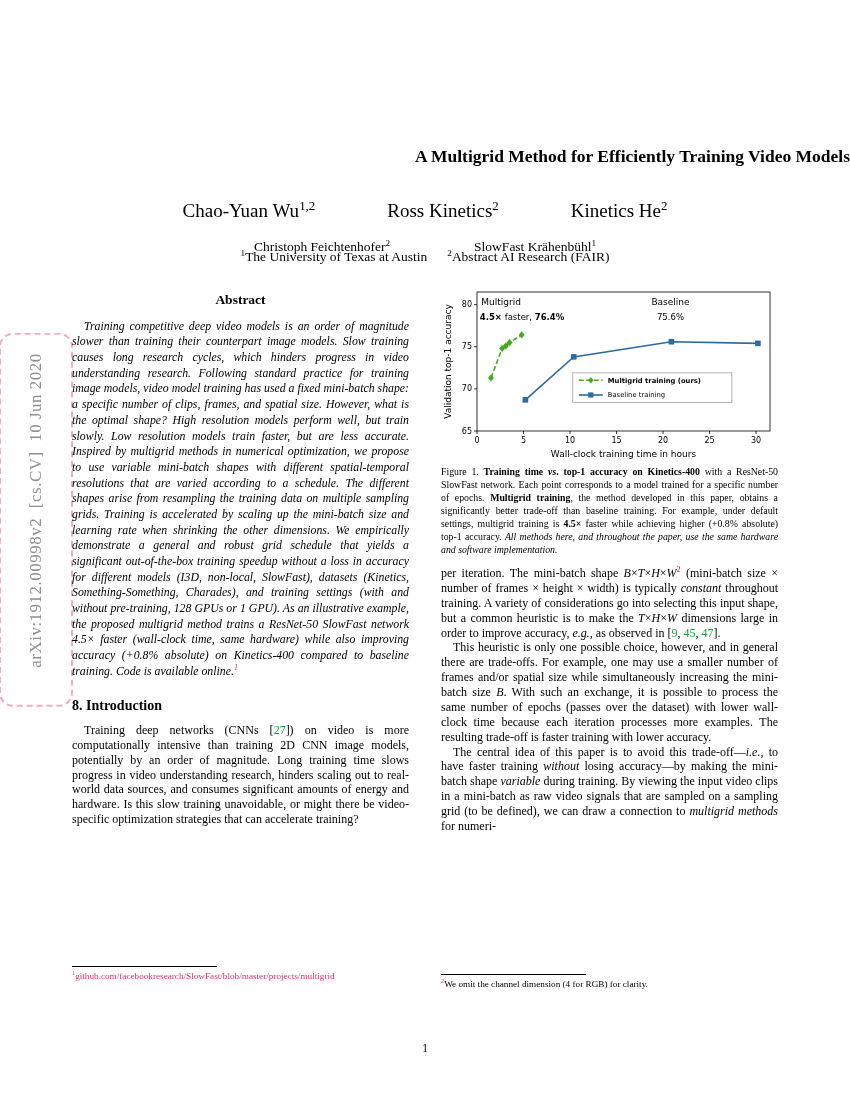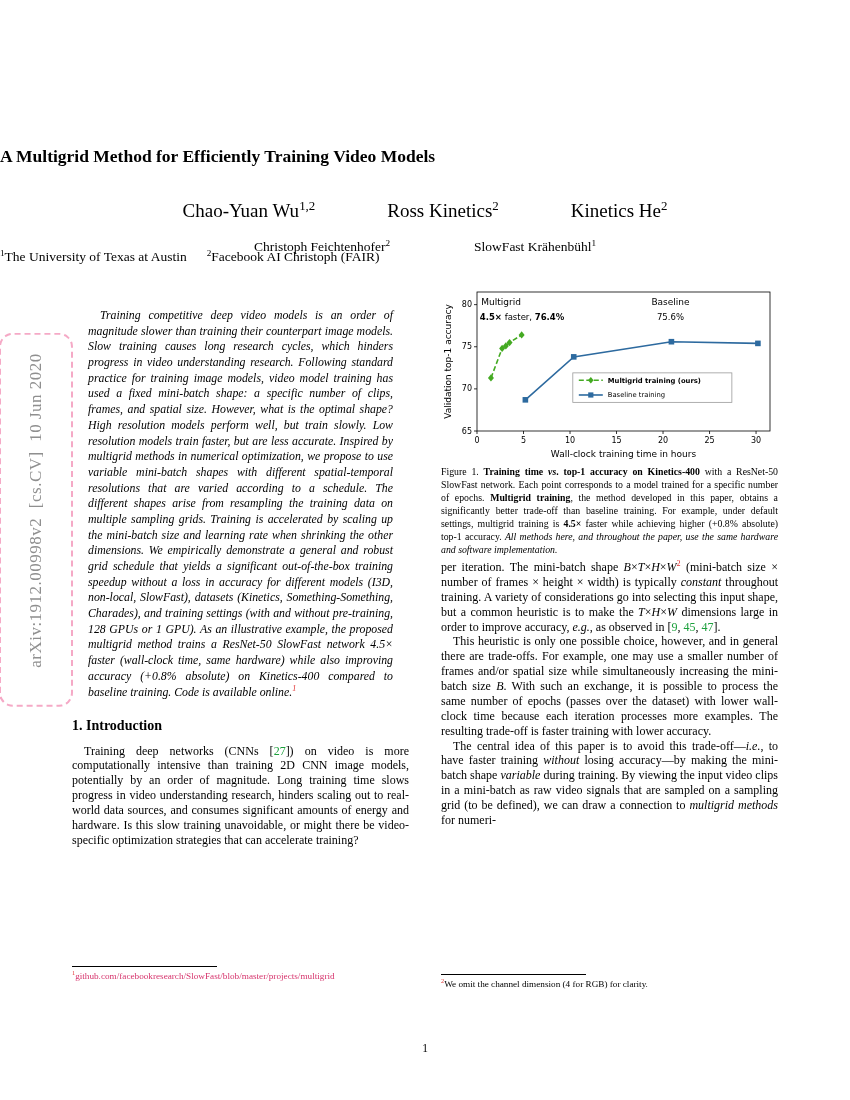--- a/index.html
+++ b/index.html
@@ -3,39 +3,39 @@
 <meta charset="utf-8">
 <style>
   html,body{margin:0;padding:0;background:#fff;}
   .page{position:relative;width:850px;height:1100px;background:#ffffff;overflow:hidden;
         font-family:"Liberation Serif",serif;color:#000;}
   
   .arxiv{position:absolute;left:36px;top:520px;transform:translate(-50%,-50%) rotate(-90deg);
          white-space:pre;font-size:17px;letter-spacing:.5px;color:#8f8f8f;
          border:2px dashed #f5a9c6;border-radius:14px;padding:5px 18px;background:#fff;}
   
-  .title{position:absolute;top:146px;left:0;width:100%;text-align:left;
+  .title{position:absolute;top:146px;left:0;width:100%;text-align:right;
          font-size:17.5px;font-weight:bold;margin:0;}
   .authors-r1{position:absolute;top:200px;left:0;width:100%;display:flex;justify-content:center;gap:72px;font-size:19px;}
   .authors-r2{position:absolute;top:239px;left:0;width:100%;display:flex;justify-content:center;gap:84px;font-size:13.5px;}
-  .affils{position:absolute;top:249px;left:0;width:100%;display:flex;gap:20px;font-size:13.5px;}
+  .affils{position:absolute;top:249px;left:0;width:100%;display:flex;justify-content:center;gap:20px;font-size:13.5px;}
   sup{font-size:68%;line-height:0;}
   
   .col{position:absolute;width:337px;font-size:12px;line-height:1.24;text-align:justify;}
   .col-left{left:72px;top:292px;}
   .col-right{left:441px;top:286px;}
   .abstract-h{text-align:center;font-weight:bold;font-size:13.5px;margin:0 0 10px 0;}
-  .abstract-body{font-style:italic;font-size:11.8px;line-height:1.33;text-indent:12px;margin:16px;}
+  .abstract-body{font-style:italic;font-size:11.8px;line-height:1.33;text-indent:12px;margin:0;}
   .sec-h{font-size:14px;font-weight:bold;margin:17px 0 9px 0;text-align:left;}
   p.para{margin:0;text-indent:12px;}
   p.para.noindent{text-indent:0;}
   
   .chartwrap{width:337px;height:175px;}
   .caption{font-size:9.8px;line-height:1.33;text-align:justify;margin-top:4px;}
-  .rc-body{margin-top:4px;}
+  .rc-body{margin-top:10px;}
   
   .fn{position:absolute;width:337px;font-size:9.2px;line-height:1.3;text-align:left;}
   .fn-left{left:72px;top:966px;}
   .fn-right{left:441px;top:974px;}
   .fn-rule{width:145px;border-top:1px solid #000;margin-bottom:4px;height:0;}
   
   .url{color:#d6336c;word-break:break-all;}
   .ref{color:#1ca03c;}
   .fnm{color:#e03131;vertical-align:super;font-size:68%;line-height:0;}
   .it{font-style:italic;}
@@ -60,26 +60,27 @@
     <span><span>Kinetics He</span><sup>2</sup></span>
   </div>
 
   <div class="authors-r2">
     <span><span>Christoph Feichtenhofer</span><sup>2</sup></span>
     <span><span>SlowFast Krähenbühl</span><sup>1</sup></span>
   </div>
 
   <div class="affils">
     <span><sup>1</sup><span>The University of Texas at Austin</span></span>
-    <span><sup>2</sup><span>Facebook AI Christoph (FAIR)</span></span>
+    <span><sup>2</sup><span>Abstract AI Research (FAIR)</span></span>
   </div>
 
   <div class="col col-left">
+    <div class="abstract-h">Abstract</div>
     <p class="abstract-body"><span>Training competitive deep video models is an order of magnitude slower than training their counterpart image models. Slow training causes long research cycles, which hinders progress in video understanding research. Following standard practice for training image models, video model training has used a fixed mini-batch shape: a specific number of clips, frames, and spatial size. However, what is the optimal shape? High resolution models perform well, but train slowly. Low resolution models train faster, but are less accurate. Inspired by multigrid methods in numerical optimization, we propose to use variable mini-batch shapes with different spatial-temporal resolutions that are varied according to a schedule. The different shapes arise from resampling the training data on multiple sampling grids. Training is accelerated by scaling up the mini-batch size and learning rate when shrinking the other dimensions. We empirically demonstrate a general and robust grid schedule that yields a significant out-of-the-box training speedup without a loss in accuracy for different models (I3D, non-local, SlowFast), datasets (Kinetics, Something-Something, Charades), and training settings (with and without pre-training, 128 GPUs or 1 GPU). As an illustrative example, the proposed multigrid method trains a ResNet-50 SlowFast network 4.5× faster (wall-clock time, same hardware) while also improving accuracy (+0.8% absolute) on Kinetics-400 compared to baseline training. Code is available online.</span><span class="fnm">1</span></p>
-    <div class="sec-h">1. Introduction</div>
+    <div class="sec-h">8. Introduction</div>
     <p class="para"><span>Training deep networks (CNNs [</span><span class="ref">27</span><span>]) on video is more computationally intensive than training 2D CNN image models, potentially by an order of magnitude. Long training time slows progress in video understanding research, hinders scaling out to real-world data sources, and consumes significant amounts of energy and hardware. Is this slow training unavoidable, or might there be video-specific optimization strategies that can accelerate training?</span></p>
   </div>
 
   <div class="col col-right">
     <div class="chartwrap">
       <svg id="chart-svg" xmlns="http://www.w3.org/2000/svg" viewBox="0 0 337 175" width="337" height="175">
           <rect x="36" y="6" width="293" height="139" fill="none" stroke="#000" stroke-width="0.8"></rect>
           <line x1="36" y1="145" x2="36" y2="148" stroke="#000" stroke-width="0.8"></line>
           <text x="36" y="157" text-anchor="middle" font-size="8" font-family="&quot;DejaVu Sans&quot;, sans-serif">0</text>
           <line x1="82.5079365079365" y1="145" x2="82.5079365079365" y2="148" stroke="#000" stroke-width="0.8"></line>

